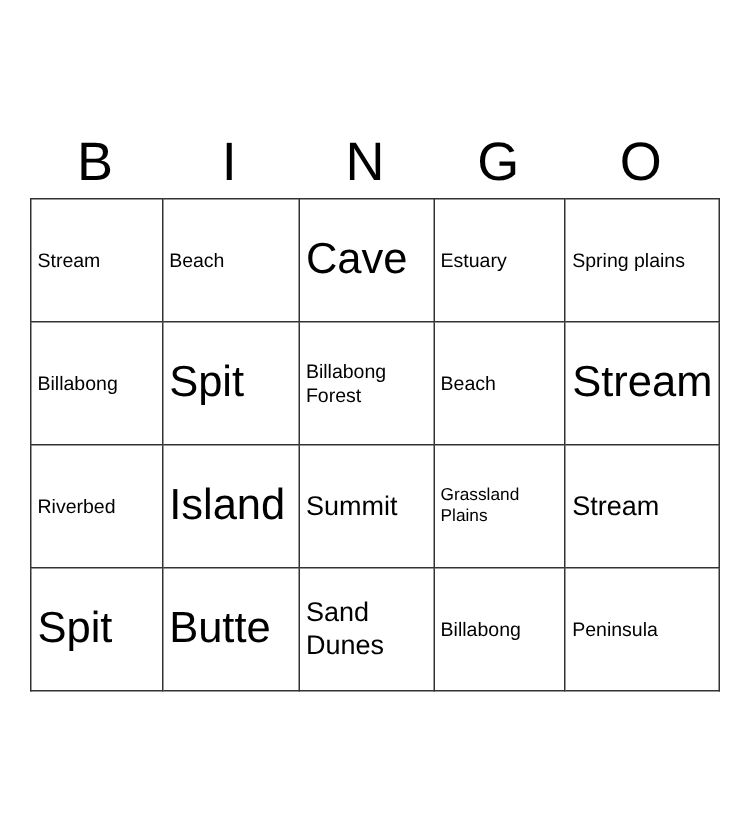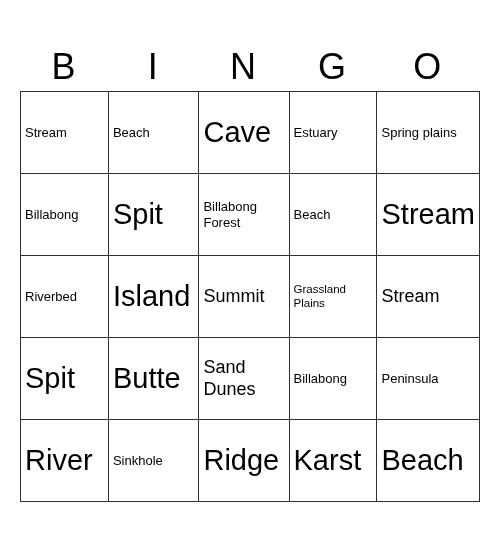--- a/index.html
+++ b/index.html
@@ -82,21 +82,14 @@
         <td class="size-xsmall">Grassland Plains</td>
         <td class="size-medium">Stream</td>
       </tr>
       <tr>
         <td class="size-large">Spit</td>
         <td class="size-large">Butte</td>
         <td class="size-medium">Sand Dunes</td>
         <td class="size-small">Billabong</td>
         <td class="size-small">Peninsula</td>
       </tr>
-      <tr>
-        <td class="size-large">River</td>
-        <td class="size-small">Sinkhole</td>
-        <td class="size-large">Ridge</td>
-        <td class="size-large">Karst</td>
-        <td class="size-large">Beach</td>
-      </tr>
     </tbody>
 </table>
 
 </body></html>

